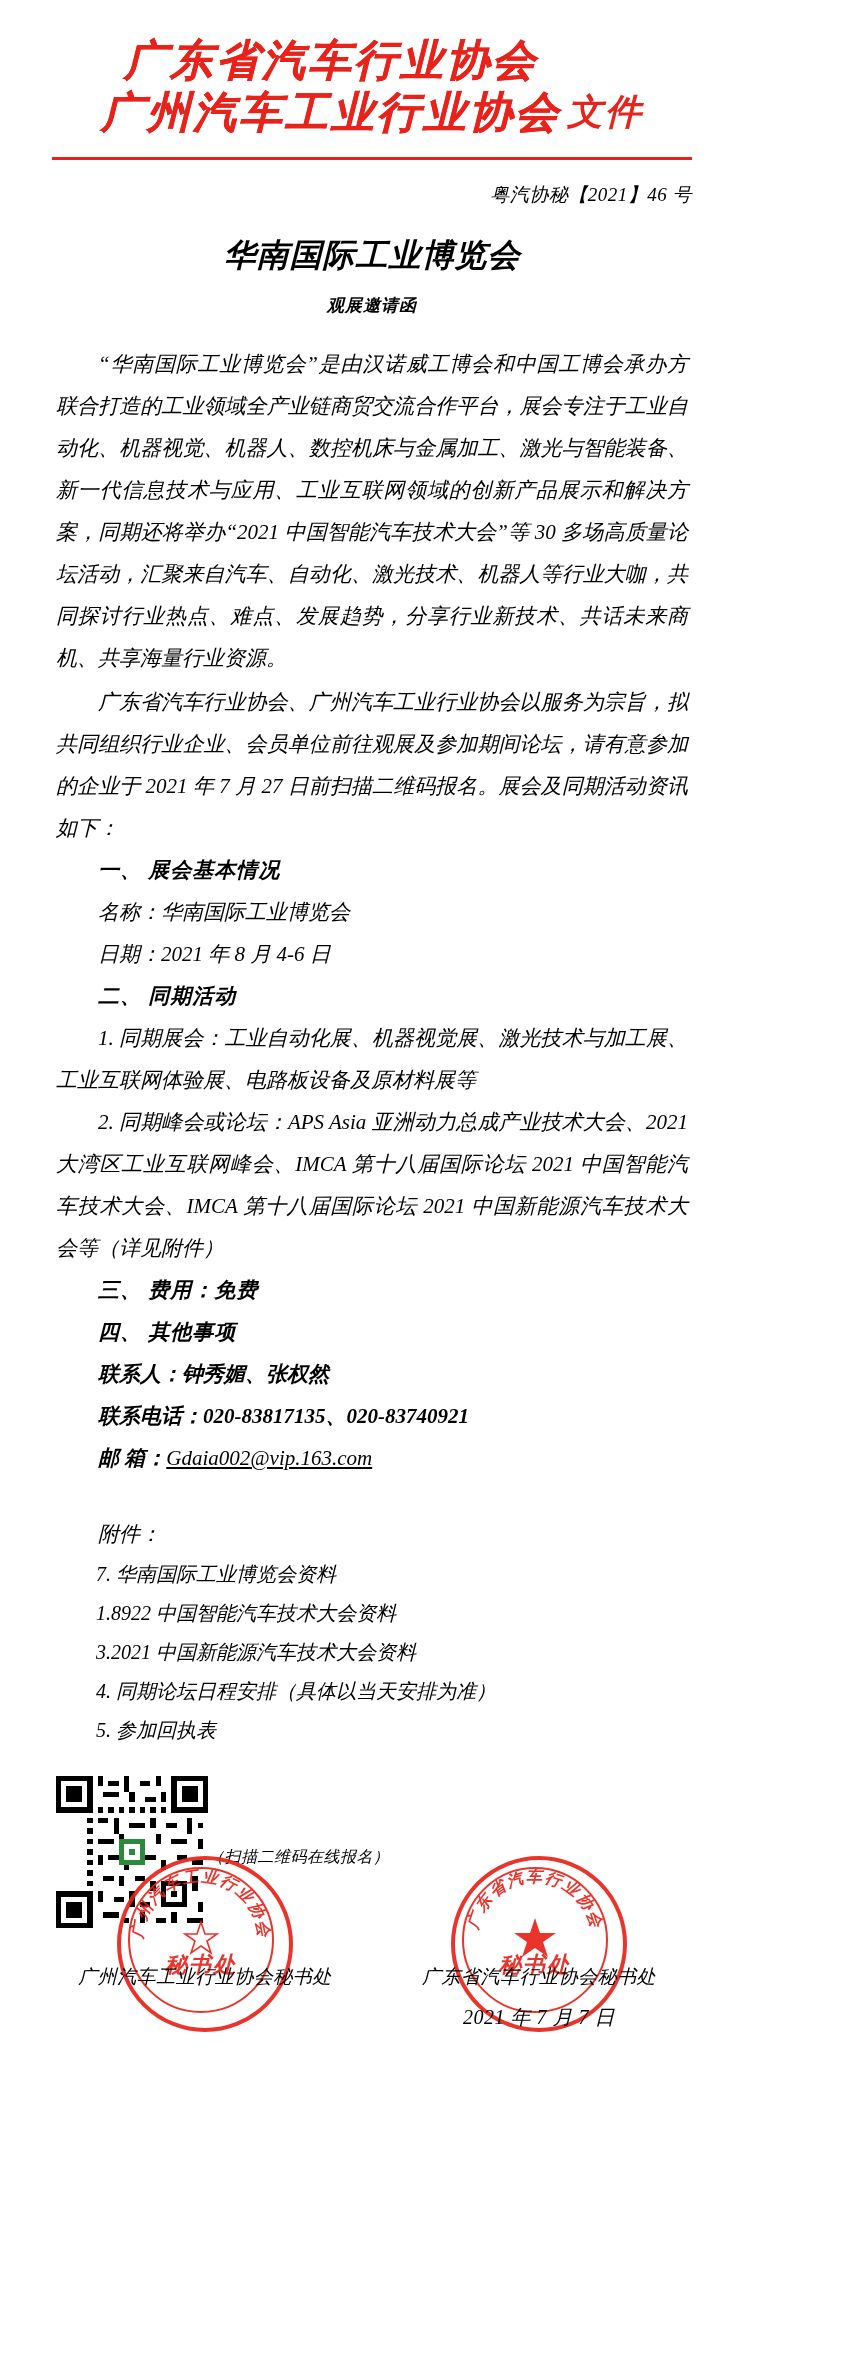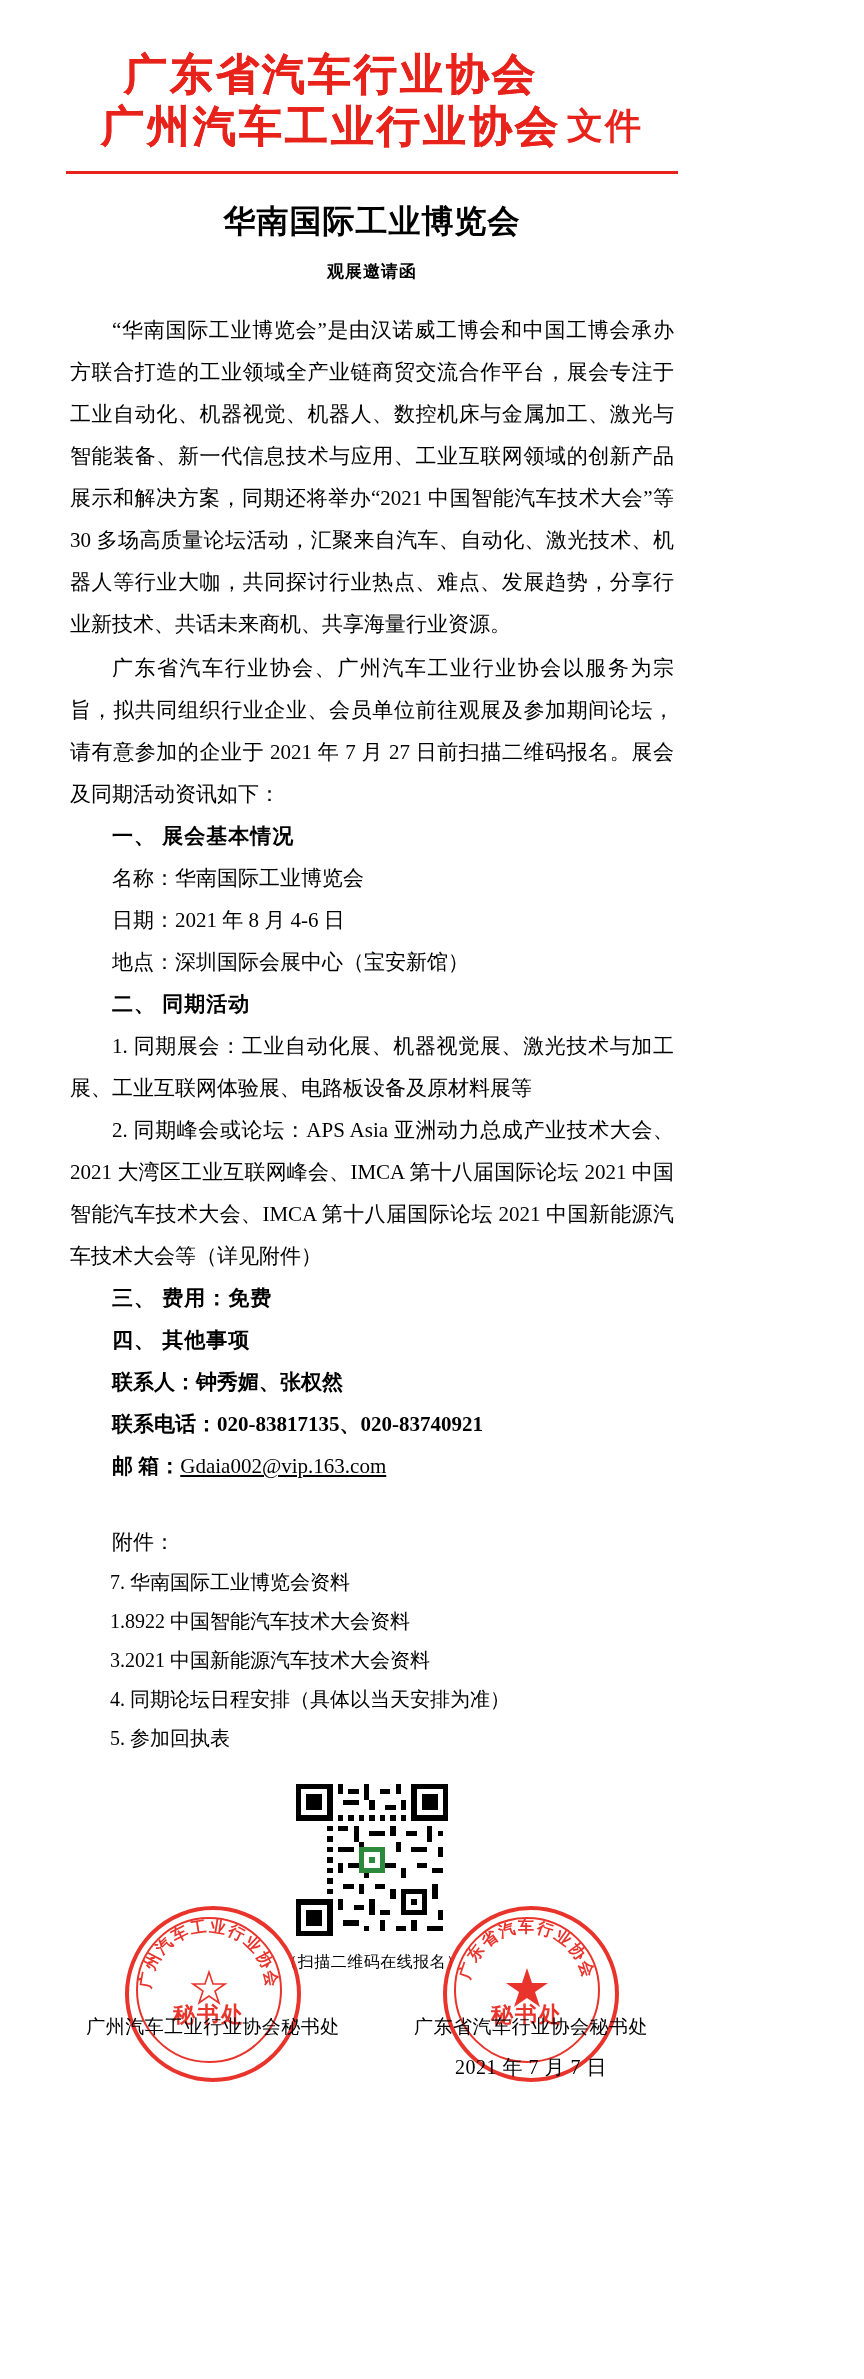--- a/index.html
+++ b/index.html
@@ -11,23 +11,24 @@
     width: 864px;
     min-height: 2379px;
     font-family: "Liberation Serif", "DejaVu Serif", serif;
     color: #000;
     position: relative;
   }
   .page {
     width: 744px;
     min-height: 2379px;
     box-sizing: border-box;
-    padding: 14px;
+    padding: 0;
     position: relative;
     overflow: hidden;
+    font-style: italic;
   }
 
   
   .letterhead {
     padding: 34px 52px 0 52px;
   }
   .lh-row {
     display: flex;
     align-items: flex-end;
     justify-content: center;
@@ -141,21 +142,20 @@
     text-indent: 2em;
     margin: 0;
     font-size: 20px;
     line-height: 1.95;
   }
 
   
   .qr-wrap {
     margin-top: 26px;
     display: flex;
-    flex-direction: column;
     align-items: center;
   }
   .qr-box {
     width: 152px;
     height: 152px;
     position: relative;
     background: #fff;
   }
   .qr-caption {
     font-size: 16px;
@@ -218,32 +218,32 @@
     <div class="lh-row">
       <div class="lh-lines">
         <div class="lh-line">广东省汽车行业协会</div>
         <div class="lh-line">广州汽车工业行业协会</div>
       </div>
       <div class="lh-suffix">文件</div>
     </div>
     <div class="lh-rule"></div>
   </div>
 
+  <div class="docnum">粤汽协秘【2021】46 号</div>
 
   <div class="title1">华南国际工业博览会</div>
   <div class="title2">观展邀请函</div>
 
   <div class="body">
     <p class="p">“华南国际工业博览会”是由汉诺威工博会和中国工博会承办方联合打造的工业领域全产业链商贸交流合作平台，展会专注于工业自动化、机器视觉、机器人、数控机床与金属加工、激光与智能装备、新一代信息技术与应用、工业互联网领域的创新产品展示和解决方案，同期还将举办“2021 中国智能汽车技术大会”等 30 多场高质量论坛活动，汇聚来自汽车、自动化、激光技术、机器人等行业大咖，共同探讨行业热点、难点、发展趋势，分享行业新技术、共话未来商机、共享海量行业资源。</p>
     <p class="p">广东省汽车行业协会、广州汽车工业行业协会以服务为宗旨，拟共同组织行业企业、会员单位前往观展及参加期间论坛，请有意参加的企业于 2021 年 7 月 27 日前扫描二维码报名。展会及同期活动资讯如下：</p>
 
     <p class="sec">一、 展会基本情况</p>
     <p class="kv">名称：华南国际工业博览会</p>
     <p class="kv">日期：2021 年 8 月 4-6 日</p>
-    <p class="kv">地点：深圳国际会展中心（宝安新馆）</p>
 
     <p class="sec">二、 同期活动</p>
     <p class="num">1. 同期展会：工业自动化展、机器视觉展、激光技术与加工展、工业互联网体验展、电路板设备及原材料展等</p>
     <p class="num">2. 同期峰会或论坛：APS Asia 亚洲动力总成产业技术大会、2021 大湾区工业互联网峰会、IMCA 第十八届国际论坛 2021 中国智能汽车技术大会、IMCA 第十八届国际论坛 2021 中国新能源汽车技术大会等（详见附件）</p>
 
     <p class="sec">三、 费用：免费</p>
 
     <p class="sec">四、 其他事项</p>
     <p class="contact">联系人：钟秀媚、张权然</p>
     <p class="contact">联系电话：020-83817135、020-83740921</p>

